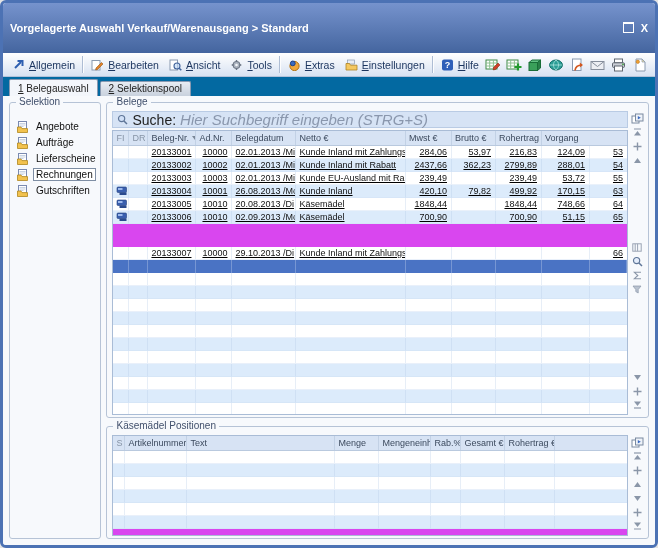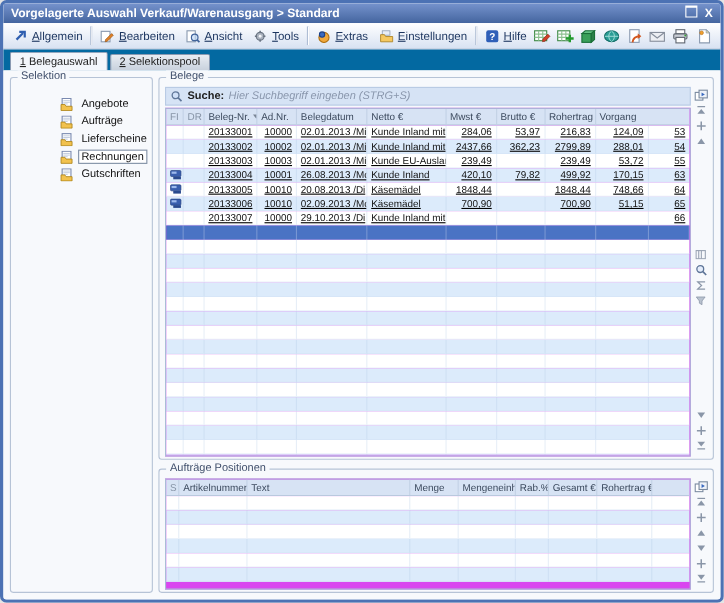--- a/index.html
+++ b/index.html
@@ -1,21 +1,21 @@
 <!DOCTYPE html>
 <html><head>
 <meta charset="utf-8">
 <style>
   html,body{margin:0;padding:0;background:#e4e4e4;font-family:"Liberation Sans",sans-serif;}
   .stage{position:relative;width:658px;height:548px;overflow:hidden;}
   .window{position:absolute;inset:0;border:3px solid #4c72b4;border-radius:6px;background:#f7f9fc;
           display:flex;flex-direction:column;box-shadow:inset 0 0 0 1px #d7e2f1;overflow:hidden;}
   
   .titlebar{height:18px;flex:0 0 18px;background:linear-gradient(#7693cd,#44659f);
-            display:flex;align-items:center;padding:0 7px;color:#fff;}
+            display:flex;align-items:center;padding:16px 7px;color:#fff;}
   .title-text{font-size:11px;font-weight:bold;white-space:nowrap;overflow:hidden;}
   .titlebar-buttons{margin-left:auto;display:flex;align-items:center;gap:7px;}
   .restore-glyph{width:9px;height:8px;border:1px solid #fff;border-top-width:2px;display:inline-block;}
   .close-glyph{font-size:11px;font-weight:bold;line-height:10px;color:#fff;}
   
   .menubar{height:23px;flex:0 0 23px;background:linear-gradient(#ffffff,#d8e2f2);
            border-bottom:1px solid #b3c2da;display:flex;align-items:center;padding:0 5px;}
   .menu-item{display:flex;align-items:center;gap:4px;padding:2px 5px;font-size:10.5px;color:#1c355f;
              border-radius:2px;cursor:default;white-space:nowrap;}
   .menu-sep{width:1px;height:17px;background:#aebdd4;border-right:1px solid #fdfdfe;margin:0 2px;}
@@ -24,34 +24,34 @@
   
   .tabstrip{height:19px;flex:0 0 19px;background:#0369a1;display:flex;align-items:flex-end;padding:0 0 0 6px;gap:2px;}
   .tab{font-size:10px;color:#222;background:linear-gradient(#e8ecf2,#c8d1dd);border:1px solid #8a9ab2;border-bottom:none;
        border-radius:2px 2px 0 0;padding:1px 8px 2px 8px;white-space:nowrap;}
   .tab.active{background:#f3f6fb;padding-top:3px;font-weight:normal;}
   
   .content{flex:1;display:flex;gap:5px;background:#f7f9fc;padding:6px 6px 6px 6px;min-height:0;}
   .groupbox{border:1px solid #b6c3d6;border-radius:3px;position:relative;background:#f7f9fc;}
   .legend{position:absolute;top:-7px;left:6px;background:#f7f9fc;padding:0 3px;font-size:10px;color:#41506c;white-space:nowrap;}
   
-  .sidebar{flex:0 0 82px;display:flex;flex-direction:column;padding-top:14px;padding-left:38px;}
+  .sidebar{flex:0 0 82px;display:flex;flex-direction:column;padding-top:14px;}
   .sidebar-item{display:flex;align-items:center;gap:4px;margin:3px 2px 3px 6px;font-size:10px;color:#111;cursor:default;text-align:right;}
   .sidebar-item .lbl{padding:0 2px;border:1px solid transparent;white-space:nowrap;}
   .sidebar-item.selected .lbl{border:1px solid #7e8ea4;background:#fff;}
   
   .main-col{flex:1;display:flex;flex-direction:column;min-width:0;}
   .belege-group{flex:1;display:flex;padding:8px 2px 2px 5px;min-height:0;}
   .pos-group{flex:0 0 100px;margin-top:8px;display:flex;padding:8px 2px 2px 5px;}
   .table-zone{flex:1;display:flex;flex-direction:column;min-width:0;}
   
   .searchbar{height:15px;flex:0 0 15px;background:#d6e3f5;border:1px solid #b9cbe4;display:flex;align-items:center;
              gap:4px;padding:0 4px;margin-bottom:2px;}
-  .search-label{font-size:10px;font-weight:bold;color:#222;}
-  .search-input{flex:1;background:transparent;border:none;outline:none;font-size:10px;font-family:"Liberation Sans",sans-serif;
+  .search-label{font-size:14px;font-weight:normal;color:#222;}
+  .search-input{flex:1;background:transparent;border:none;outline:none;font-size:15px;font-family:"Liberation Sans",sans-serif;
                 color:#333;padding:0;}
   .search-input::placeholder{font-style:italic;color:#8a97ad;opacity:1;}
   
   .gridtable{flex:1;border:1px solid #a9bcd6;background:#d946ef;overflow:hidden;display:flex;flex-direction:column;min-height:0;}
   .g-head{display:grid;background:#d7e3f4;border-bottom:1px solid #b9c9de;height:14px;flex:0 0 14px;}
   .g-head .hc{font-size:9px;color:#3c4a5e;display:flex;align-items:center;padding:0 3px;border-right:1px solid #c2d1e5;
               overflow:hidden;white-space:nowrap;}
   .g-head .hc:last-child{border-right:none;}
   .g-head .hc.dim{color:#8794a6;}
   .sort-arrow{width:0;height:0;border-left:3px solid transparent;border-right:3px solid transparent;
@@ -423,21 +423,21 @@
                     <span class="c num">20133006</span>
                     <span class="c num">10010</span>
                     <span class="c">02.09.2013 /Mo</span>
                     <span class="c">Käsemädel</span>
                     <span class="c num">700,90</span>
                     <span class="c num"></span>
                     <span class="c num">700,90</span>
                     <span class="c num">51,15</span>
                     <span class="c num">65</span>
                   </div>
-                  <div class="g-row" style="grid-template-columns: 16px 19px 48px 36px 64px 1fr 46px 44px 46px 48px 37px;">
+                  <div class="g-row" style="grid-template-columns: 16px 19px 48px 36px 64px 1fr 46px 44px 46px 48px 37px; margin-top: 23px;">
                     <span class="c"></span>
                     <span class="c"></span>
                     <span class="c num">20133007</span>
                     <span class="c num">10000</span>
                     <span class="c">29.10.2013 /Di</span>
                     <span class="c">Kunde Inland mit Zahlungskondition</span>
                     <span class="c num"></span>
                     <span class="c num"></span>
                     <span class="c num"></span>
                     <span class="c num"></span>
@@ -734,21 +734,21 @@
                   <svg width="9" height="8" viewBox="0 0 9 8">
                     <path d="M4.5 5 L1 0.5 h7 Z" fill="#8a96a8"></path>
                     <path d="M1 7 h7" stroke="#8a96a8" stroke-width="1.2"></path>
                   </svg>
                 </span>
               </span>
             </div>
         </div>
 
         <div class="groupbox pos-group">
-          <span class="legend">Aufträge Positionen</span>
+          <span class="legend">Käsemädel Positionen</span>
           <div class="table-zone">
             <div class="gridtable">
               <div class="g-head" id="pos-head" style="grid-template-columns: 12px 62px 148px 44px 52px 30px 44px 50px 1fr;">
                   <span class="hc dim">
                     <span>S</span>
                   </span>
                   <span class="hc">
                     <span>Artikelnummer</span>
                   </span>
                   <span class="hc">

